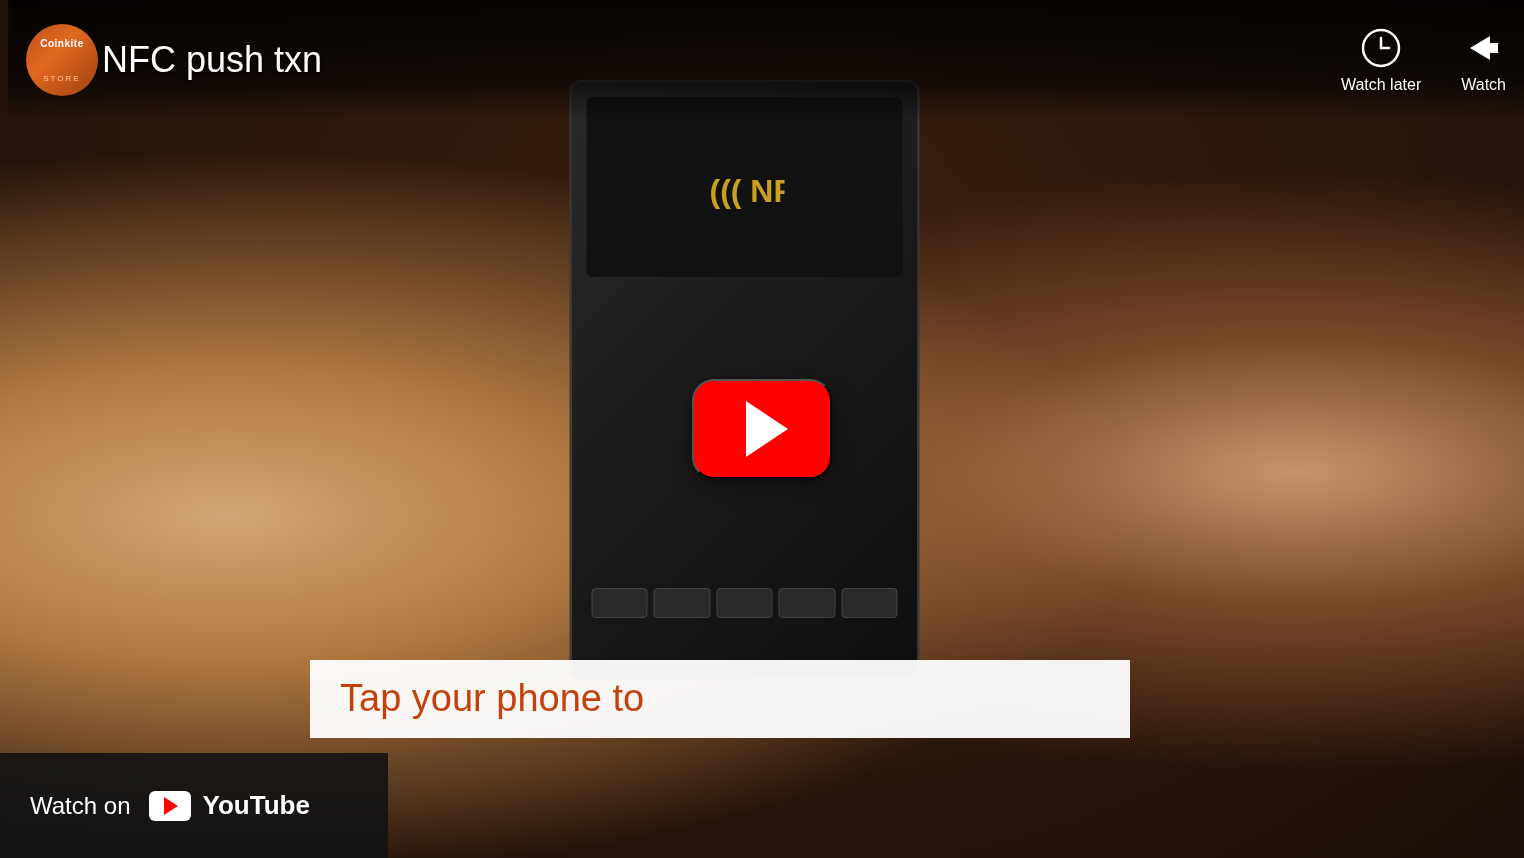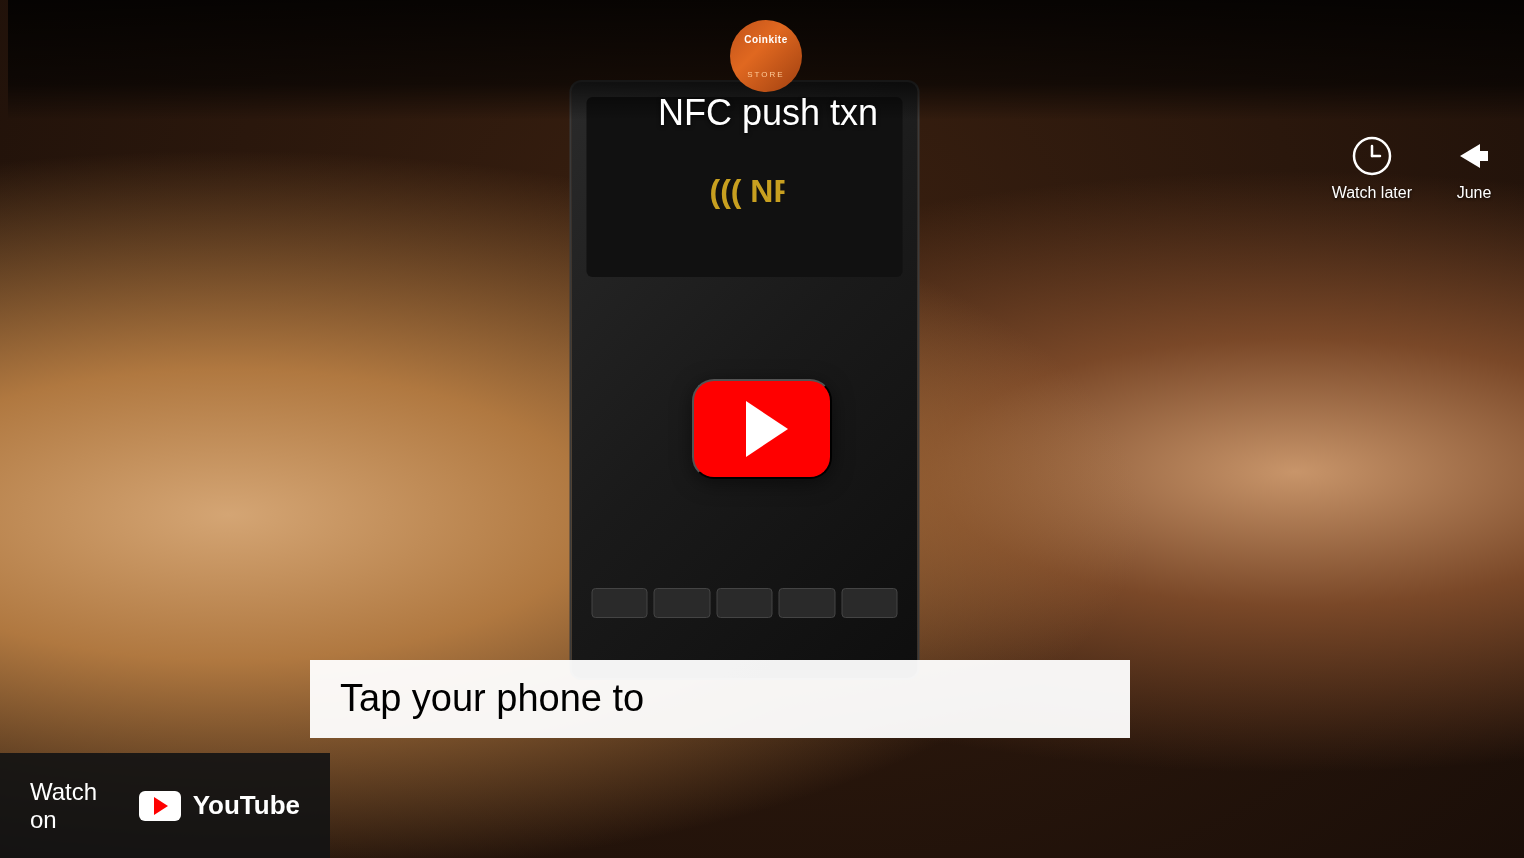--- a/index.html
+++ b/index.html
@@ -51,23 +51,22 @@
     
     .header {
       position: absolute;
       top: 0;
       left: 8px;
       right: 0;
       height: 120px;
       background: linear-gradient(to bottom, rgba(0,0,0,0.85) 0%, rgba(0,0,0,0.6) 70%, transparent 100%);
       display: flex;
       align-items: center;
-      padding: 20px 28px;
+      padding: 20px 18px;
       z-index: 10;
-      flex-direction: column;
     }
 
     .channel-avatar {
       width: 72px;
       height: 72px;
       border-radius: 50%;
       background: linear-gradient(135deg, #c0521a 0%, #e06820 40%, #a04010 100%);
       display: flex;
       flex-direction: column;
       align-items: center;
@@ -172,31 +171,31 @@
       left: 310px;
       right: 20px;
       background: rgba(255,255,255,0.95);
       padding: 16px 30px;
       max-width: 820px;
       z-index: 15;
     }
 
     .subtitle-text {
       font-size: 38px;
-      color: #000000;
+      color: #c2410c;
       font-weight: 400;
       line-height: 1.2;
     }
 
     
     .bottom-bar {
       position: absolute;
       bottom: 0;
       left: 0;
-      width: 330px;
+      width: 388px;
       height: 105px;
       background: rgba(20,20,20,0.92);
       display: flex;
       align-items: center;
       padding: 0 30px;
       z-index: 20;
       gap: 18px;
     }
 
     .watch-on-text {
@@ -363,21 +362,21 @@
           </svg>
         </div>
         <span class="action-label">Watch later</span>
       </button>
       <button class="action-btn">
         <div class="action-icon">
           <svg class="share-svg" viewBox="0 0 44 44" fill="none">
             <path d="M8 22 L28 10 L28 17 L36 17 L36 27 L28 27 L28 34 Z" fill="white"></path>
           </svg>
         </div>
-        <span class="action-label">June</span>
+        <span class="action-label">Watch</span>
       </button>
     </div>
   </div>
 
   <div class="play-button-container">
     <button class="play-button" aria-label="Play video">
       <div class="play-triangle"></div>
     </button>
   </div>
 

